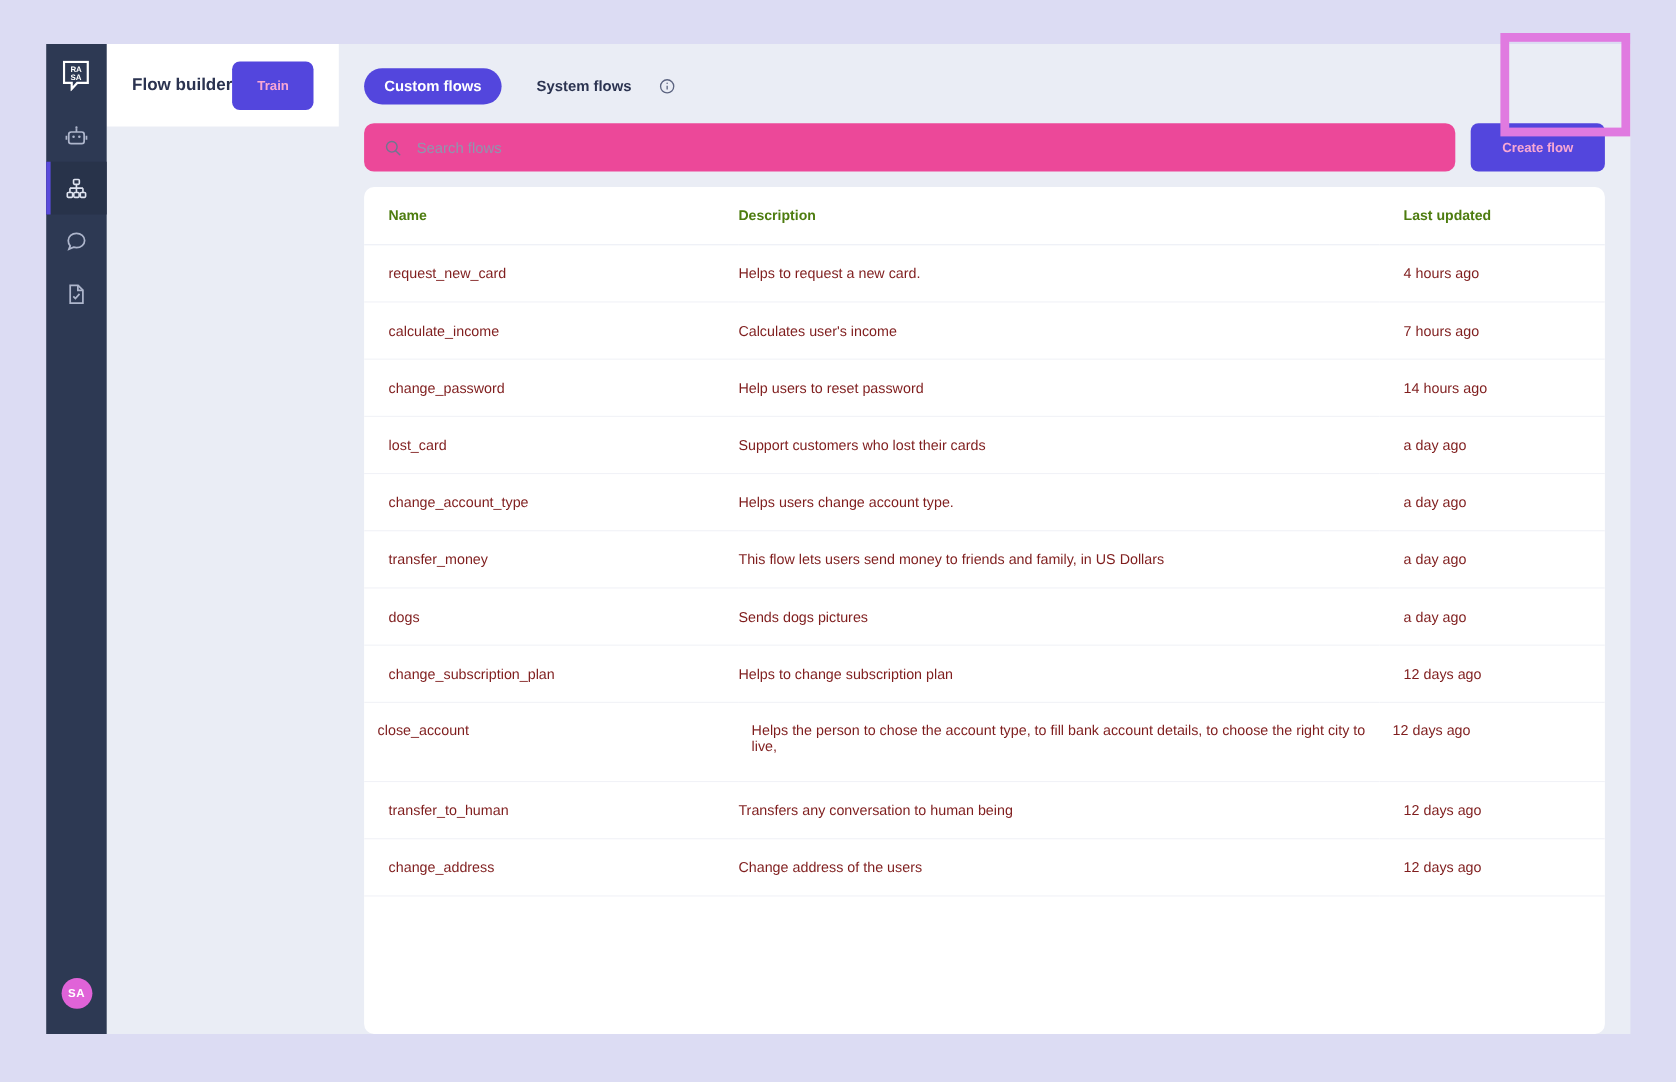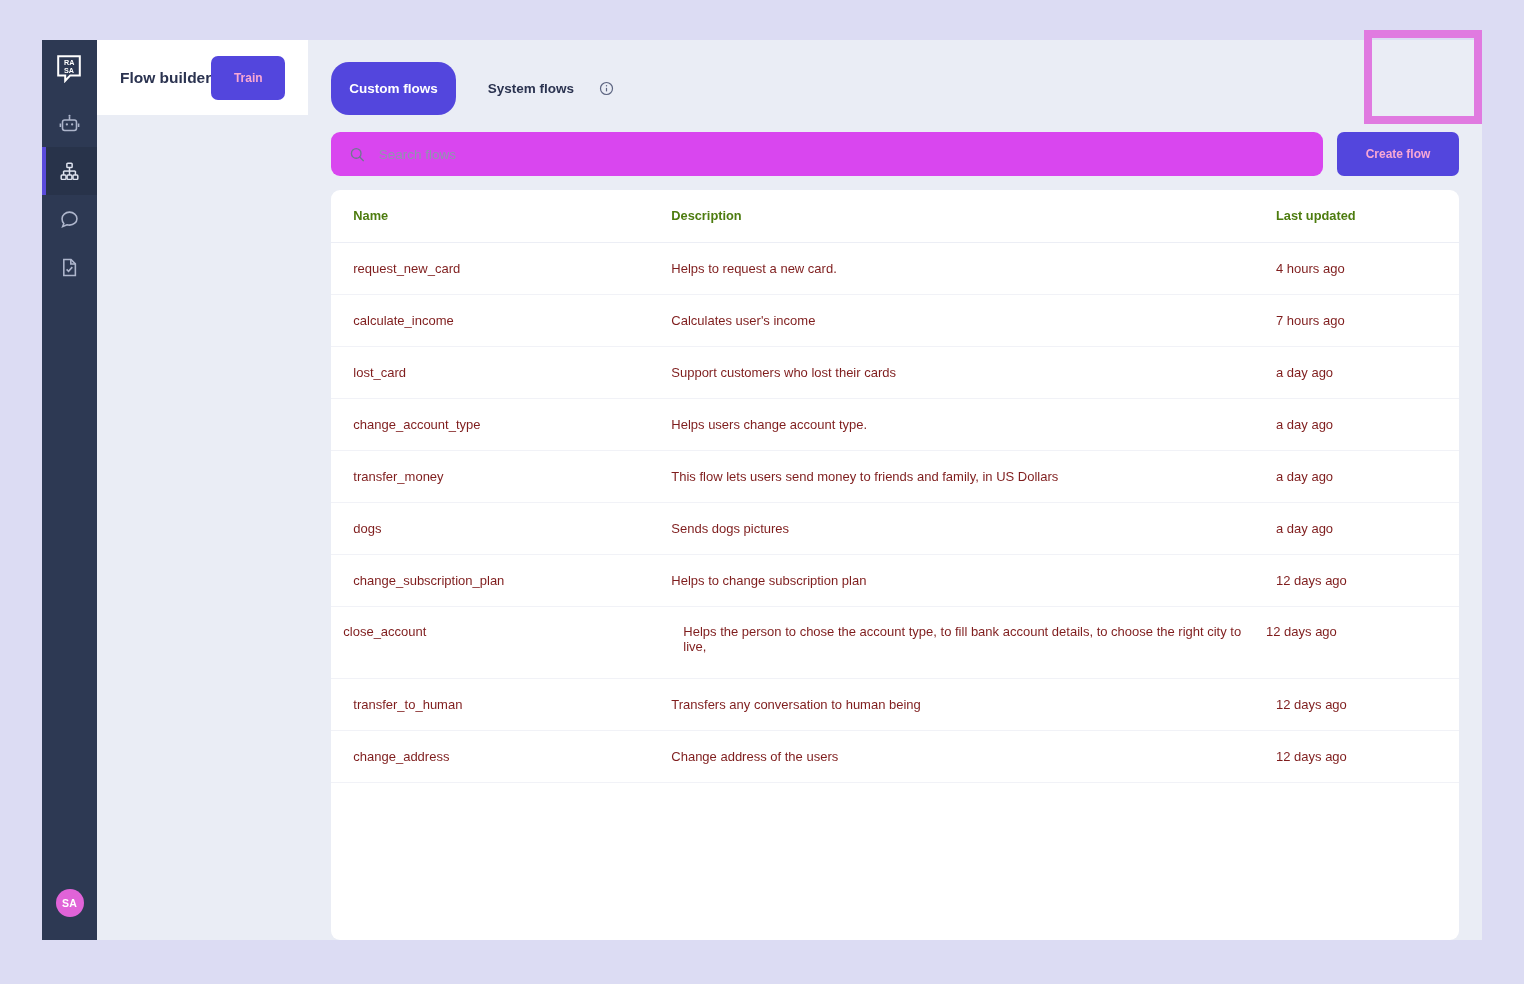--- a/index.html
+++ b/index.html
@@ -119,21 +119,21 @@
     align-items: center;
     gap: 10px;
     margin-bottom: 17px;
     flex: none;
   }
   .tab {
     font-size: 13.5px;
     font-weight: bold;
     cursor: pointer;
     color: #2b3350;
-    padding: 19px 18px;
+    padding: 9px 18px;
     border-radius: 18px;
     white-space: nowrap;
   }
   .tab.selected {
     background: #5346dd;
     color: #fff;
   }
   .tab-group {
     display: flex;
     align-items: center;
@@ -146,21 +146,21 @@
   #search-row {
     display: flex;
     gap: 14px;
     align-items: center;
     margin-bottom: 14px;
     flex: none;
   }
   #search-box {
     flex: 1;
     height: 44px;
-    background: #d946ef;
+    background: #ec4899;
     border-radius: 9px;
     display: flex;
     align-items: center;
     padding: 0 18px;
     gap: 13px;
     cursor: text;
   }
   #search-input {
     border: none;
     outline: none;
@@ -336,20 +336,25 @@
                 <td>request_new_card</td>
                 <td class="cell-desc">Helps to request a new card.</td>
                 <td>4 hours ago</td>
               </tr>
               <tr>
                 <td>calculate_income</td>
                 <td class="cell-desc">Calculates user's income</td>
                 <td>7 hours ago</td>
               </tr>
               <tr>
+                <td>change_password</td>
+                <td class="cell-desc">Help users to reset password</td>
+                <td>14 hours ago</td>
+              </tr>
+              <tr>
                 <td>lost_card</td>
                 <td class="cell-desc">Support customers who lost their cards</td>
                 <td>a day ago</td>
               </tr>
               <tr>
                 <td>change_account_type</td>
                 <td class="cell-desc">Helps users change account type.</td>
                 <td>a day ago</td>
               </tr>
               <tr>

